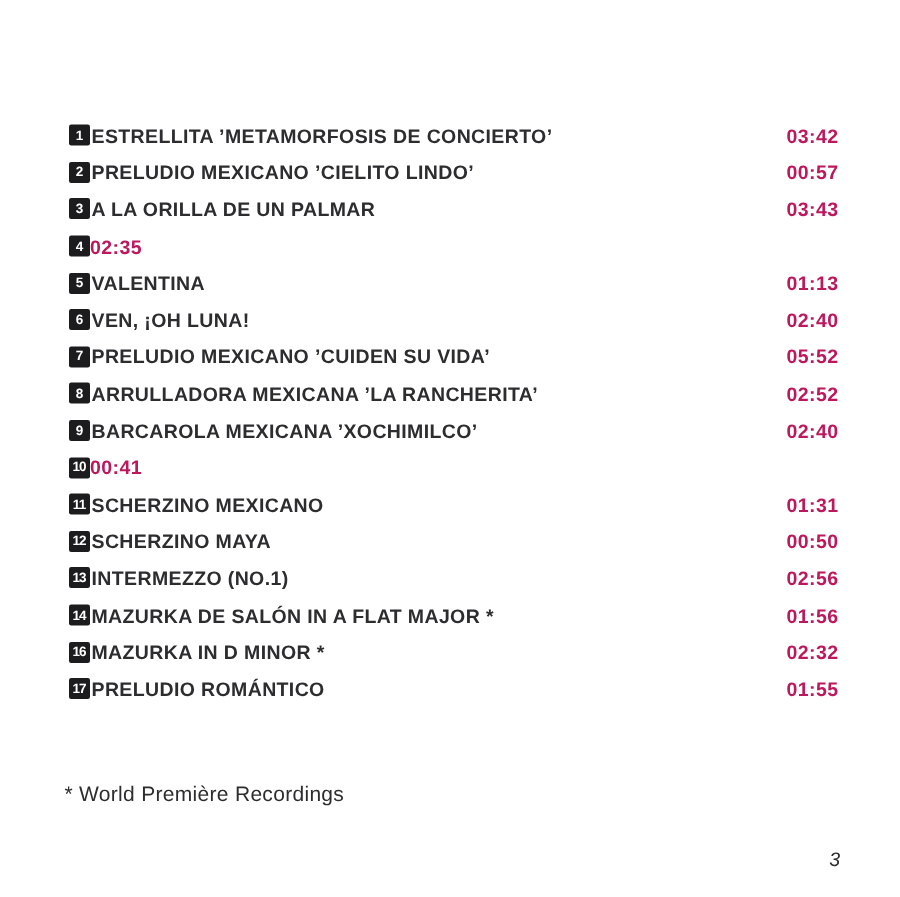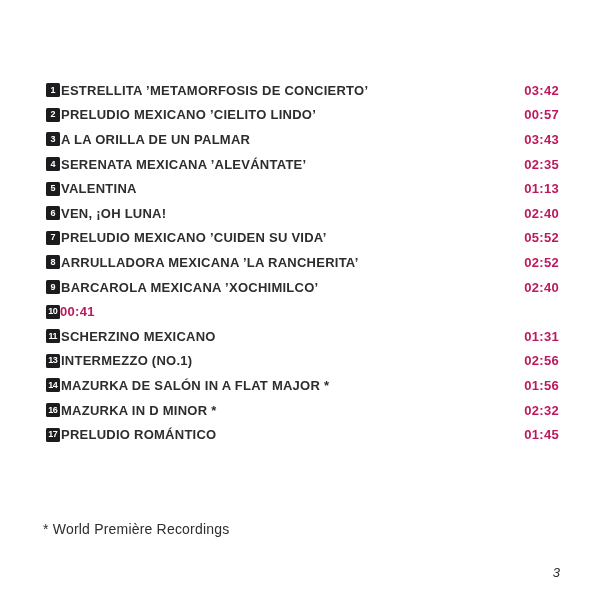--- a/index.html
+++ b/index.html
@@ -110,21 +110,20 @@
       <span class="badge-num">3</span>
     </span>
     <span class="title">A LA ORILLA DE UN PALMAR</span>
     <span class="time">03:43</span>
   </div>
 
   <div class="row">
     <span class="badge">
       <span class="badge-num">4</span>
     </span>
-    <span class="title">SERENATA MEXICANA ’ALEVÁNTATE’</span>
     <span class="time">02:35</span>
   </div>
 
   <div class="row">
     <span class="badge">
       <span class="badge-num">5</span>
     </span>
     <span class="title">VALENTINA</span>
     <span class="time">01:13</span>
   </div>
@@ -169,20 +168,27 @@
   </div>
 
   <div class="row">
     <span class="badge">
       <span class="badge-num">11</span>
     </span>
     <span class="title">SCHERZINO MEXICANO</span>
     <span class="time">01:31</span>
   </div>
 
+  <div class="row">
+    <span class="badge">
+      <span class="badge-num">12</span>
+    </span>
+    <span class="title">SCHERZINO MAYA</span>
+    <span class="time">00:50</span>
+  </div>
 
   <div class="row">
     <span class="badge">
       <span class="badge-num">13</span>
     </span>
     <span class="title">INTERMEZZO (NO.1)</span>
     <span class="time">02:56</span>
   </div>
 
   <div class="row">
@@ -200,21 +206,21 @@
     <span class="title">MAZURKA IN D MINOR *</span>
     <span class="time">02:32</span>
   </div>
 
 
   <div class="row">
     <span class="badge">
       <span class="badge-num">17</span>
     </span>
     <span class="title">PRELUDIO ROMÁNTICO</span>
-    <span class="time">01:45</span>
+    <span class="time">01:55</span>
   </div>
 </div>
 
   <div class="footnote">* World Première Recordings</div>
 
   <div class="page-number">3</div>
 
 </div>
 
 </body></html>

